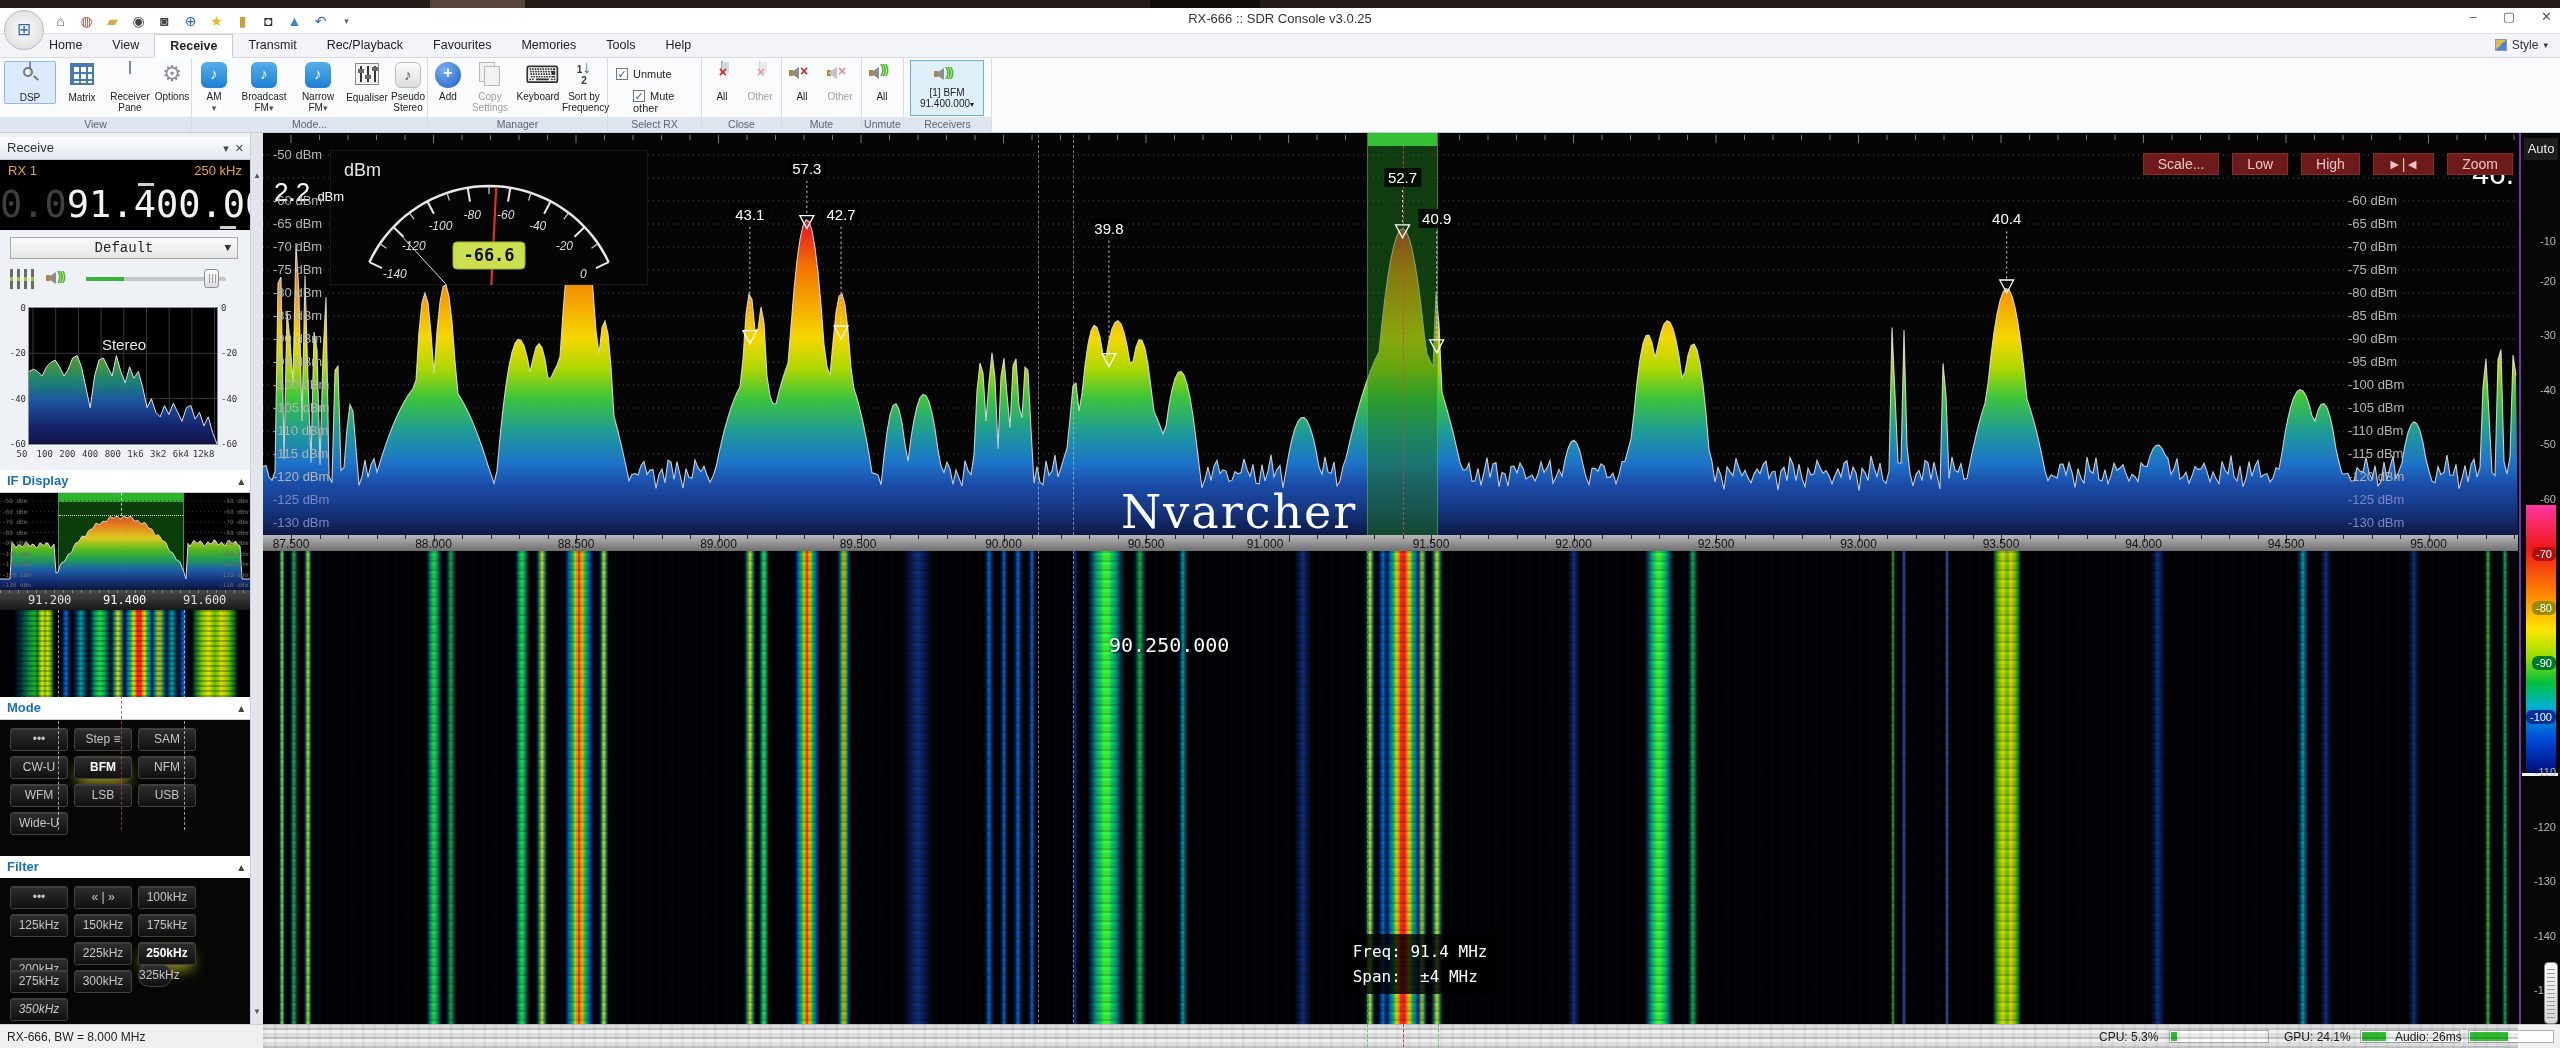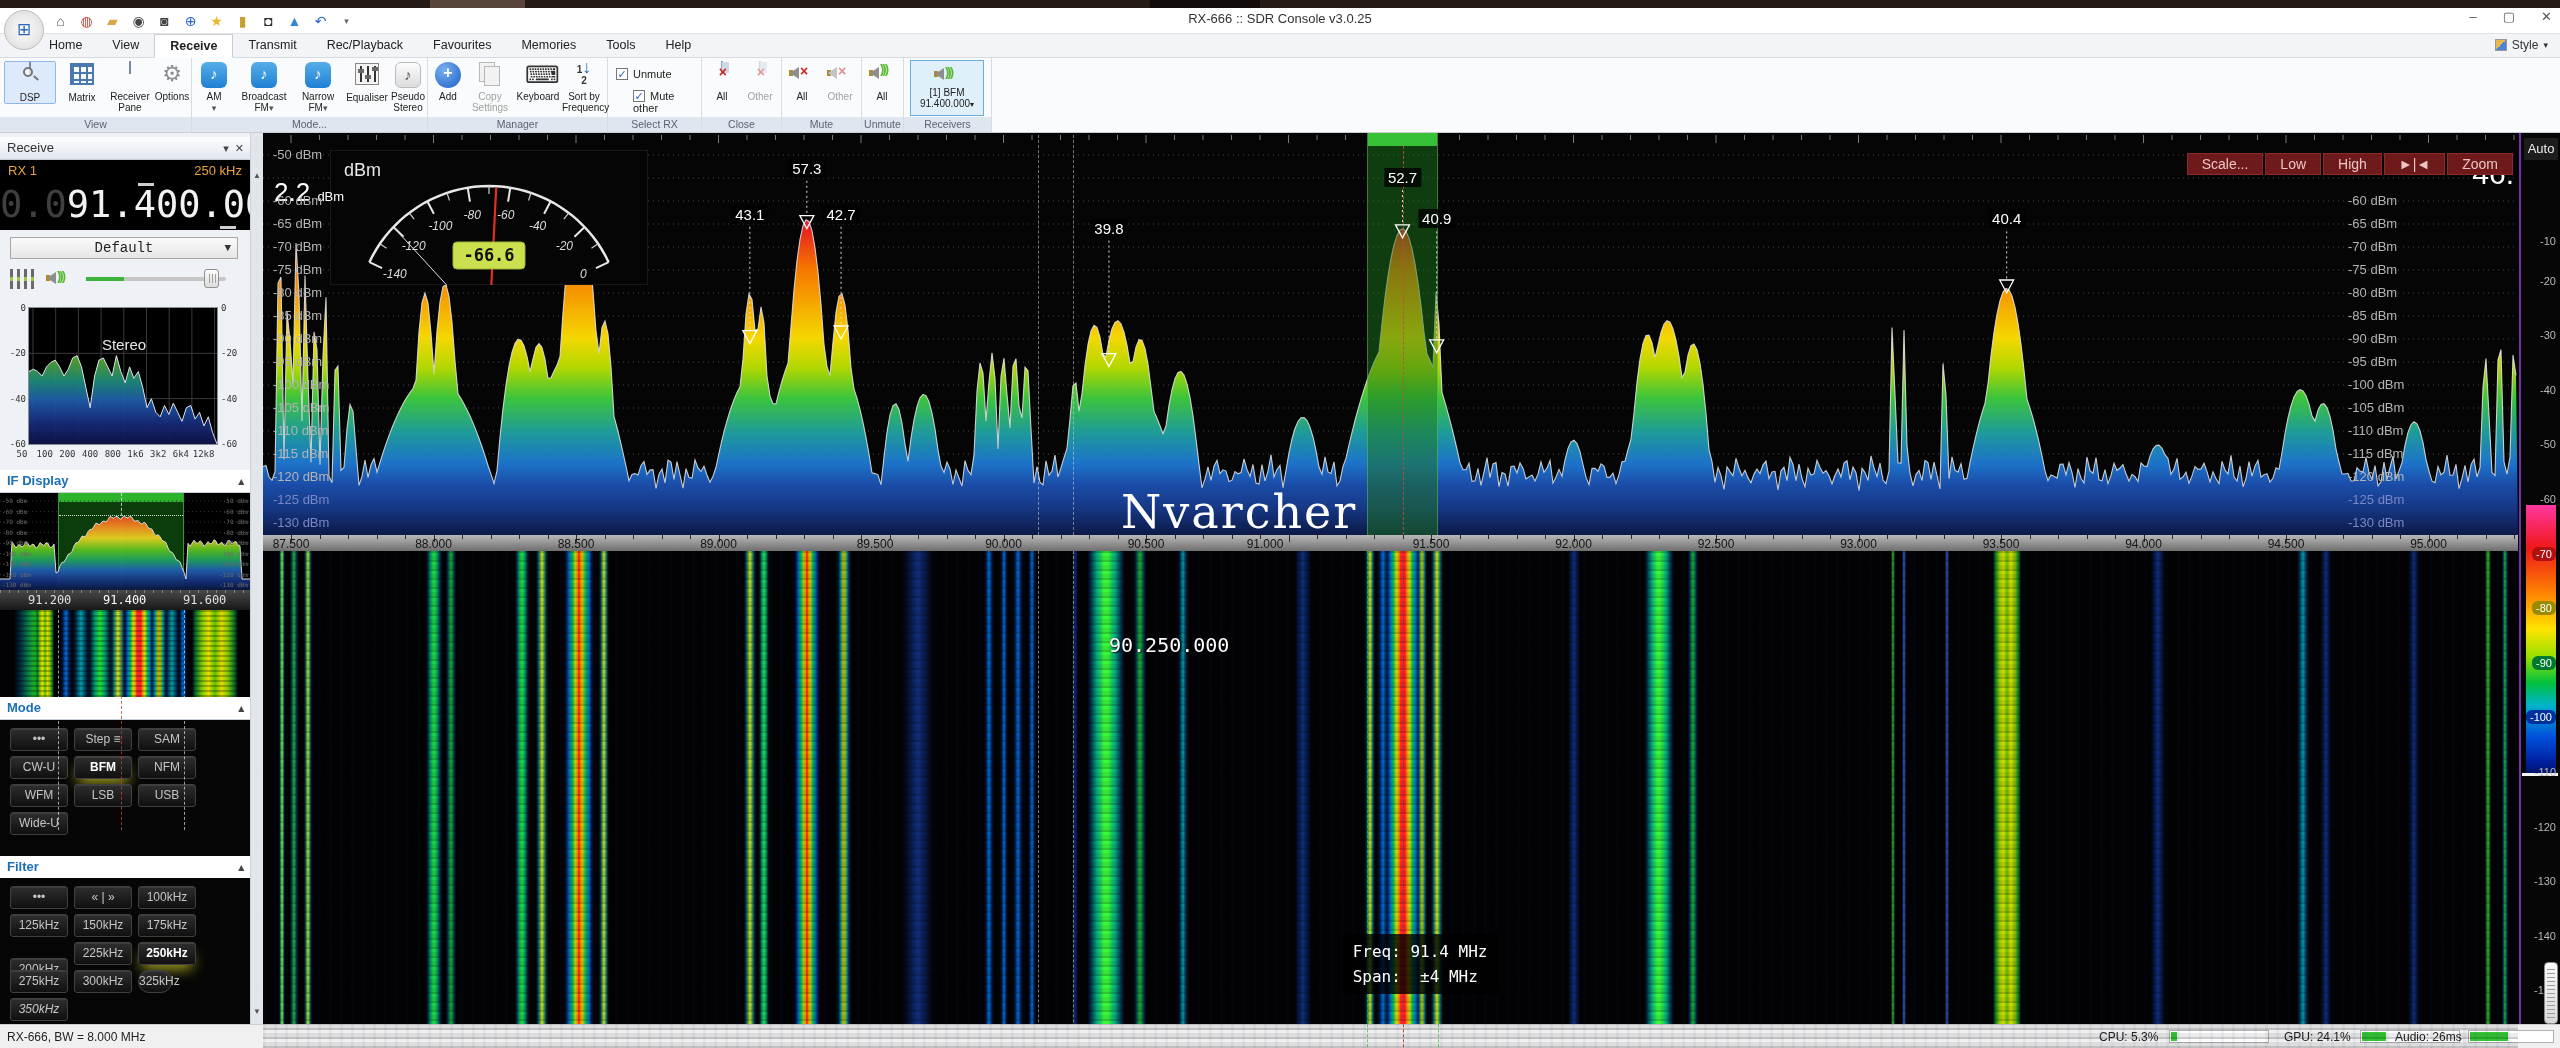--- a/index.html
+++ b/index.html
@@ -137,21 +137,21 @@
   .mklabel{position:absolute;transform:translateX(-50%);background:rgba(0,0,0,.78);color:#fff;
            font-size:15px;padding:0 4px;line-height:19px;z-index:6;}
   .dashv{position:absolute;top:2px;bottom:0;border-left:1px dashed rgba(225,225,225,.5);z-index:4;}
   #greenband{position:absolute;top:0;bottom:0;background:rgba(28,118,28,.5);z-index:3;
              border-left:1px solid rgba(130,240,130,.35);border-right:1px solid rgba(130,240,130,.35);}
   #greenband .cap{position:absolute;left:0;right:0;top:0;height:13px;background:#35c035;}
   #greenband .cl{position:absolute;left:50%;top:13px;bottom:0;border-left:1px dashed rgba(200,70,70,.85);}
   #readL{position:absolute;left:11px;top:44px;color:#fff;z-index:6;font-size:26px;}
   #readL small{font-size:13px;}
   #readR{position:absolute;right:4px;top:24px;color:#fff;z-index:6;font-size:30px;}
-  #specbtns{position:absolute;right:5px;top:20px;display:flex;gap:2px;z-index:7;padding-left:32px;}
+  #specbtns{position:absolute;right:5px;top:20px;display:flex;gap:13px;z-index:7;padding-left:32px;}
   .redbtn{background:#6e1a1a;border:1px solid #8a2a2a;color:#eec3c3;font-size:14px;
           padding:1px 14px;height:22px;line-height:19px;}
   #watermark{position:absolute;left:858px;top:352px;color:#fdfdfd;font-family:"DejaVu Serif",serif;
              font-size:46px;z-index:8;letter-spacing:2px;}
   #meter{position:absolute;left:67px;top:17px;z-index:5;}
   #freqaxis{position:absolute;left:0;top:402px;width:2255px;height:16px;
             background:linear-gradient(180deg,#b8b8b8,#6f6f6f);}
   #freqaxis .tk{position:absolute;top:0;width:1px;background:#2a2a2a;}
   #freqaxis .tl{position:absolute;top:2px;transform:translateX(-50%);font-size:12px;color:#141414;}
   
@@ -586,21 +586,21 @@
         <div class="dkbtn" style="left: 74px; top: 8px; width: 58px;">« | »</div>
         <div class="dkbtn" style="left: 138px; top: 8px; width: 58px;">100kHz</div>
         <div class="dkbtn" style="left: 10px; top: 36px; width: 58px;">125kHz</div>
         <div class="dkbtn" style="left: 74px; top: 36px; width: 58px;">150kHz</div>
         <div class="dkbtn" style="left: 138px; top: 36px; width: 58px;">175kHz</div>
         <div class="dkbtn" style="left: 10px; top: 64px; width: 58px; margin-top: 16px;">200kHz</div>
         <div class="dkbtn" style="left: 74px; top: 64px; width: 58px;">225kHz</div>
         <div class="dkbtn glow" style="left: 138px; top: 64px; width: 58px;">250kHz</div>
         <div class="dkbtn" style="left: 10px; top: 92px; width: 58px;">275kHz</div>
         <div class="dkbtn" style="left: 74px; top: 92px; width: 58px;">300kHz</div>
-        <div class="dkbtn" style="left: 138px; top: 92px; width: 34px; border-radius: 11px;">325kHz</div>
+        <div class="dkbtn" style="left: 138px; top: 86px; width: 34px; border-radius: 11px;">325kHz</div>
         <div class="dkbtn" style="left: 10px; top: 120px; width: 58px; font-style: italic;">350kHz</div>
       </div>
   </div>
   <div class="abs" id="pscroll">
     <div class="up">▲</div>
     <div class="dn">▼</div>
   </div>
 
   <div class="abs" id="main">
     <div id="spectrum">
@@ -900,21 +900,21 @@
         <div class="tk" style="left: 2108.5px; height: 4px;"></div>
         <div class="tk" style="left: 2137px; height: 4px;"></div>
         <div class="tk" style="left: 2165.5px; height: 7px;"></div>
         <div class="tk" style="left: 2194px; height: 4px;"></div>
         <div class="tk" style="left: 2222.5px; height: 4px;"></div>
         <div class="tk" style="left: 2251px; height: 4px;"></div>
         <div class="tl" style="left: 28px;">87.500</div>
         <div class="tl" style="left: 170.5px;">88.000</div>
         <div class="tl" style="left: 313px;">88.500</div>
         <div class="tl" style="left: 455.5px;">89.000</div>
-        <div class="tl" style="left: 612px;">89.500</div>
+        <div class="tl" style="left: 595px;">89.500</div>
         <div class="tl" style="left: 740.5px;">90.000</div>
         <div class="tl" style="left: 883px;">90.500</div>
         <div class="tl" style="left: 1002px; text-align: center;">91.000</div>
         <div class="tl" style="left: 1168px;">91.500</div>
         <div class="tl" style="left: 1310.5px;">92.000</div>
         <div class="tl" style="left: 1453px;">92.500</div>
         <div class="tl" style="left: 1595.5px;">93.000</div>
         <div class="tl" style="left: 1738px;">93.500</div>
         <div class="tl" style="left: 1880.5px;">94.000</div>
         <div class="tl" style="left: 2023px;">94.500</div>

